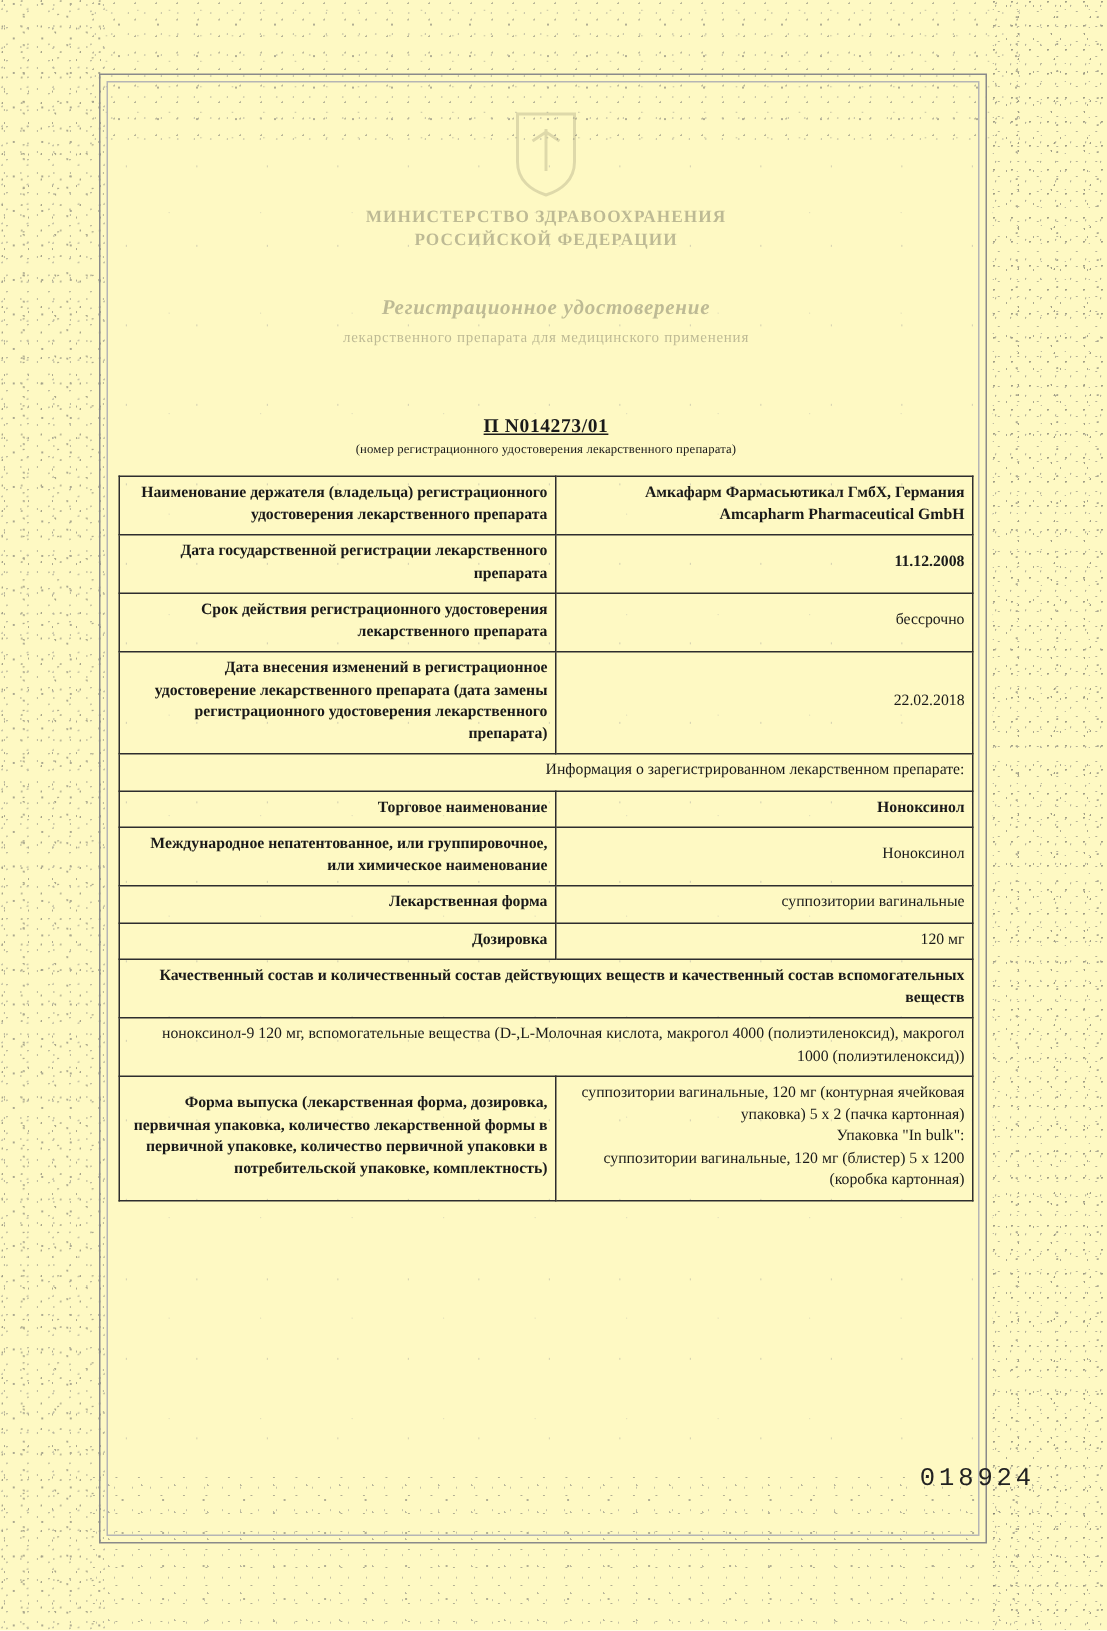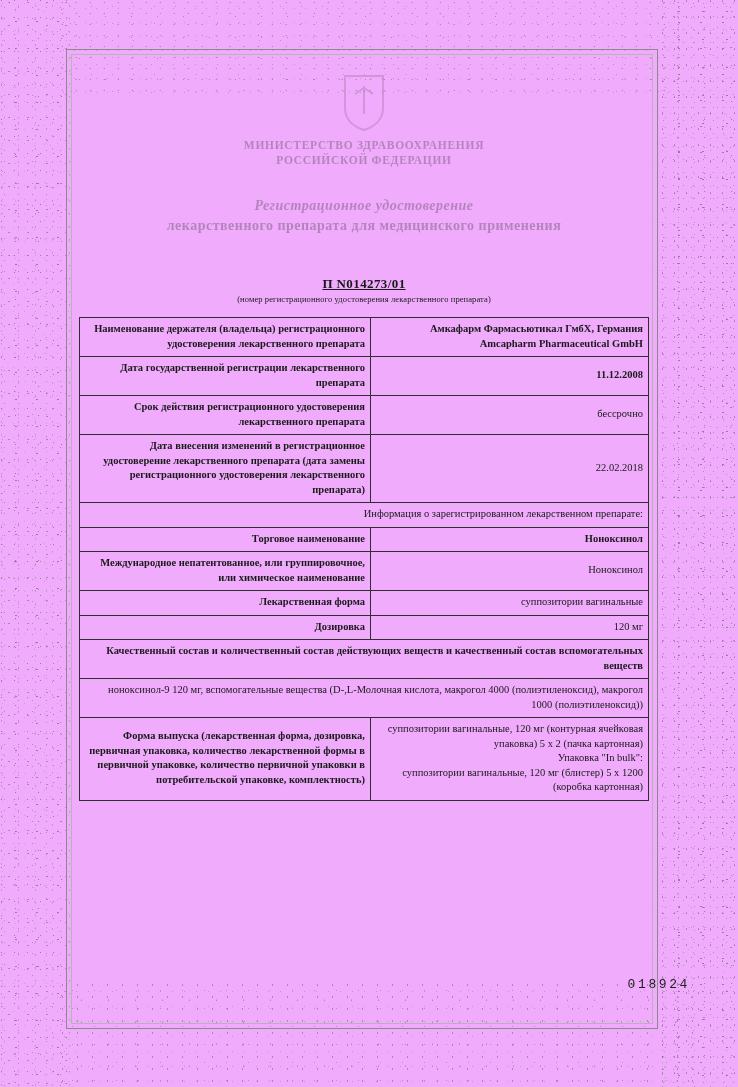--- a/index.html
+++ b/index.html
@@ -9,21 +9,21 @@
   }
   body {
     font-family: "Liberation Serif", serif;
     color: #1a1a1a;
   }
 
   #page {
     position: relative;
     width: 738px;
     height: 1087px;
-    background: #f0abfc;
+    background: #fef9c3;
     overflow: hidden;
   }
 
   
   .noise {
     position: absolute;
     pointer-events: none;
   }
   .noise-edge-left {
     left: 0; top: 0; width: 72px; height: 1087px;
@@ -125,24 +125,24 @@
   .doc-kind {
     margin-top: 28px;
     font-size: 14px;
     line-height: 20px;
     opacity: 0.30;
     font-weight: bold;
     letter-spacing: 0.5px;
     font-style: italic;
   }
   .doc-kind-2 {
-    font-size: 14px;
+    font-size: 10px;
     line-height: 20px;
     opacity: 0.30;
-    font-weight: bold;
+    font-weight: normal;
     letter-spacing: 0.5px;
   }
 
   .regnum {
     margin-top: 40px;
     text-align: center;
     font-size: 13px;
     font-weight: bold;
     text-decoration: underline;
     letter-spacing: 0.4px;
@@ -196,21 +196,21 @@
   }
   td.full-plain {
     font-weight: normal;
     text-align: left;
   }
 
   .footer-num {
     position: absolute;
     right: 48px;
     top: 977px;
-    font-size: 13px;
+    font-size: 17px;
     letter-spacing: 2.6px;
     font-family: "Liberation Mono", monospace;
     color: #222;
   }
 </style>
 </head>
 <body>
 
 <div id="page">
 

